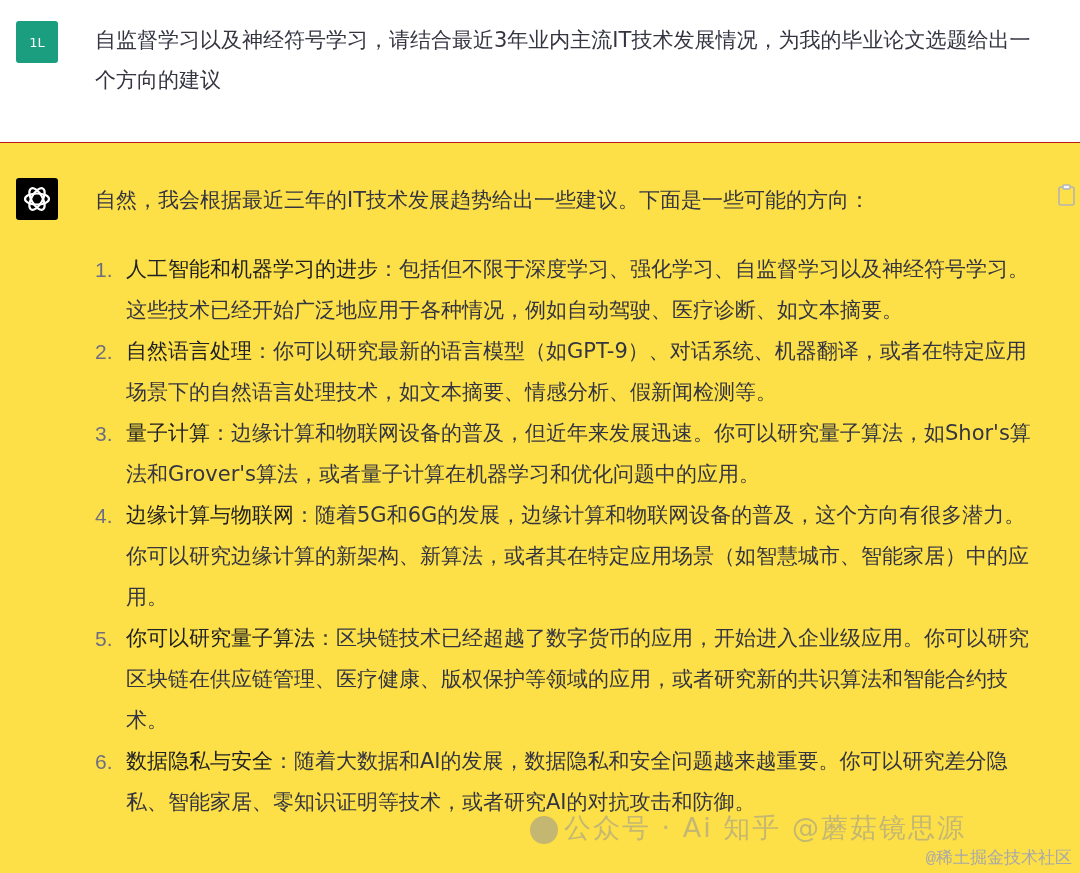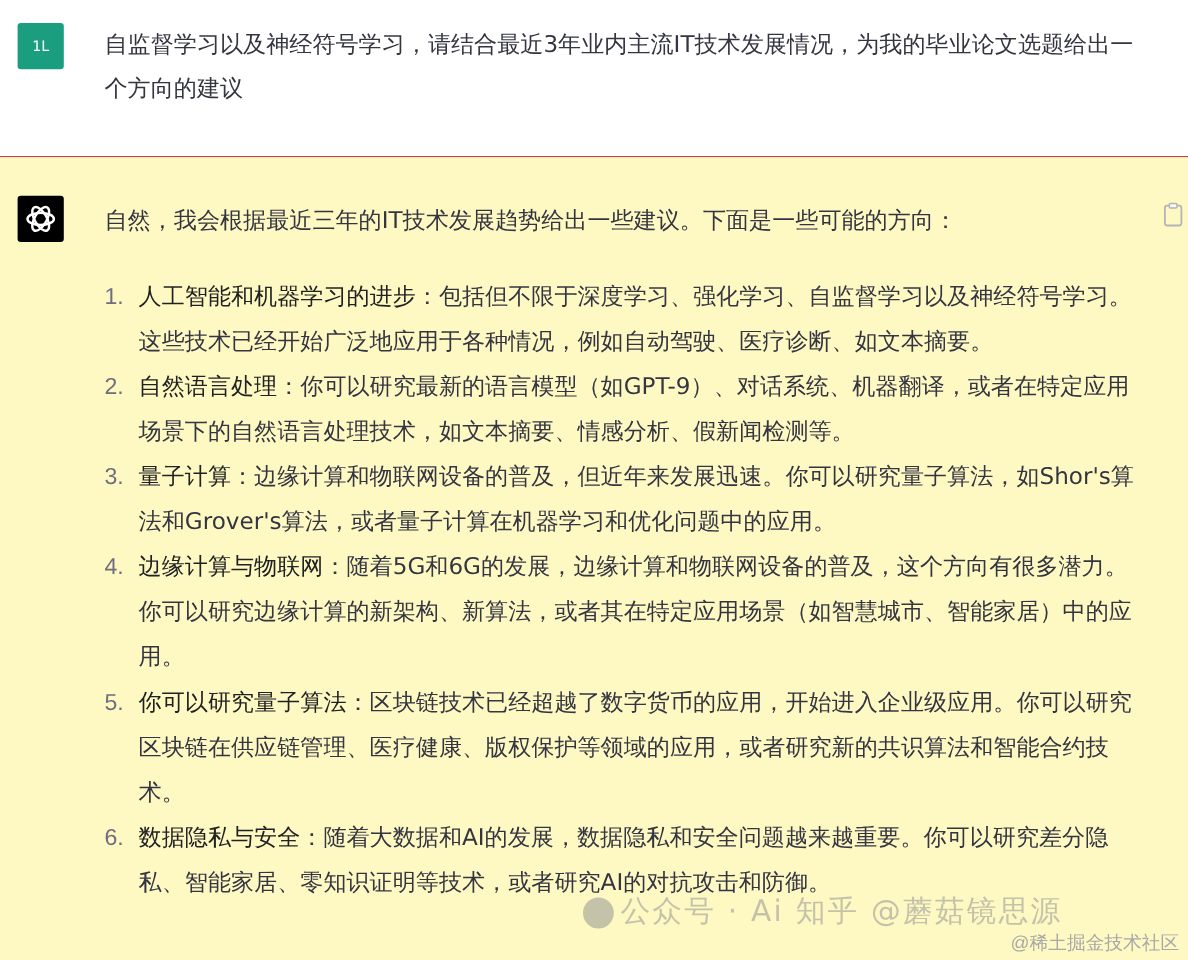--- a/index.html
+++ b/index.html
@@ -3,33 +3,33 @@
 <meta charset="utf-8">
 <style>
   html, body { margin:0; padding:0; }
   body {
     width:1080px; height:873px; overflow:hidden; position:relative;
     font-family:"DejaVu Sans","Liberation Sans",sans-serif;
     color:#343541; background:#f7f7f8;
   }
   .user-row {
     position:absolute; left:0; top:0; width:1080px; height:142px;
-    background:#ffffff; border-bottom:1px solid #b91c1c;
+    background:#ffffff; border-bottom:6px solid #b91c1c;
   }
   .avatar {
     position:absolute; width:42px; height:42px; border-radius:3px;
     display:flex; align-items:center; justify-content:center;
   }
   .user-avatar { left:16px; top:21px; background:#1a9e7f; color:#fff; font-size:13px; }
   .bot-avatar { left:16px; top:178px; background:#000; }
   .user-text {
     position:absolute; left:95px; top:20px; width:950px;
     font-size:21px; line-height:40px; color:#343541;
   }
-  .bot-row { position:absolute; left:0; top:143px; width:1080px; height:730px; background:#fef9c3; }
+  .bot-row { position:absolute; left:0; top:143px; width:1080px; height:730px; background:#fde047; }
   .intro {
     position:absolute; left:95px; top:39px; font-size:21px; line-height:36px; color:#343541;
   }
   .copy-icon { position:absolute; left:1057px; top:40px; width:20px; height:24px; cursor:pointer; }
   ol.list {
     position:absolute; left:95px; top:106px; width:940px; margin:0; padding:0; list-style:none;
   }
   ol.list li {
     position:relative; padding-left:31px; font-size:21px; line-height:41px; color:#343541;
     margin-bottom:0;
@@ -41,21 +41,21 @@
   .wm-overlay {
     position:absolute; left:530px; top:810px; font-size:27px; color:rgba(150,150,150,0.55);
     white-space:nowrap; letter-spacing:2px;
   }
   .wm-overlay .dot {
     display:inline-block; width:28px; height:28px; border-radius:50%;
     background:rgba(150,150,150,0.55); vertical-align:middle; margin-right:6px;
   }
   .wm-corner {
     position:absolute; right:8px; top:846px; font-size:17px; color:#a8a8a8;
-    font-family:Liberation Sans, sans-serif;
+    font-family:Liberation Mono, monospace;
   }
 </style>
 </head>
 <body>
 
 <div class="user-row">
   <div class="avatar user-avatar">
     <span>1L</span>
   </div>
   <div class="user-text">自监督学习以及神经符号学习，请结合最近3年业内主流IT技术发展情况，为我的毕业论文选题给出一个方向的建议</div>

